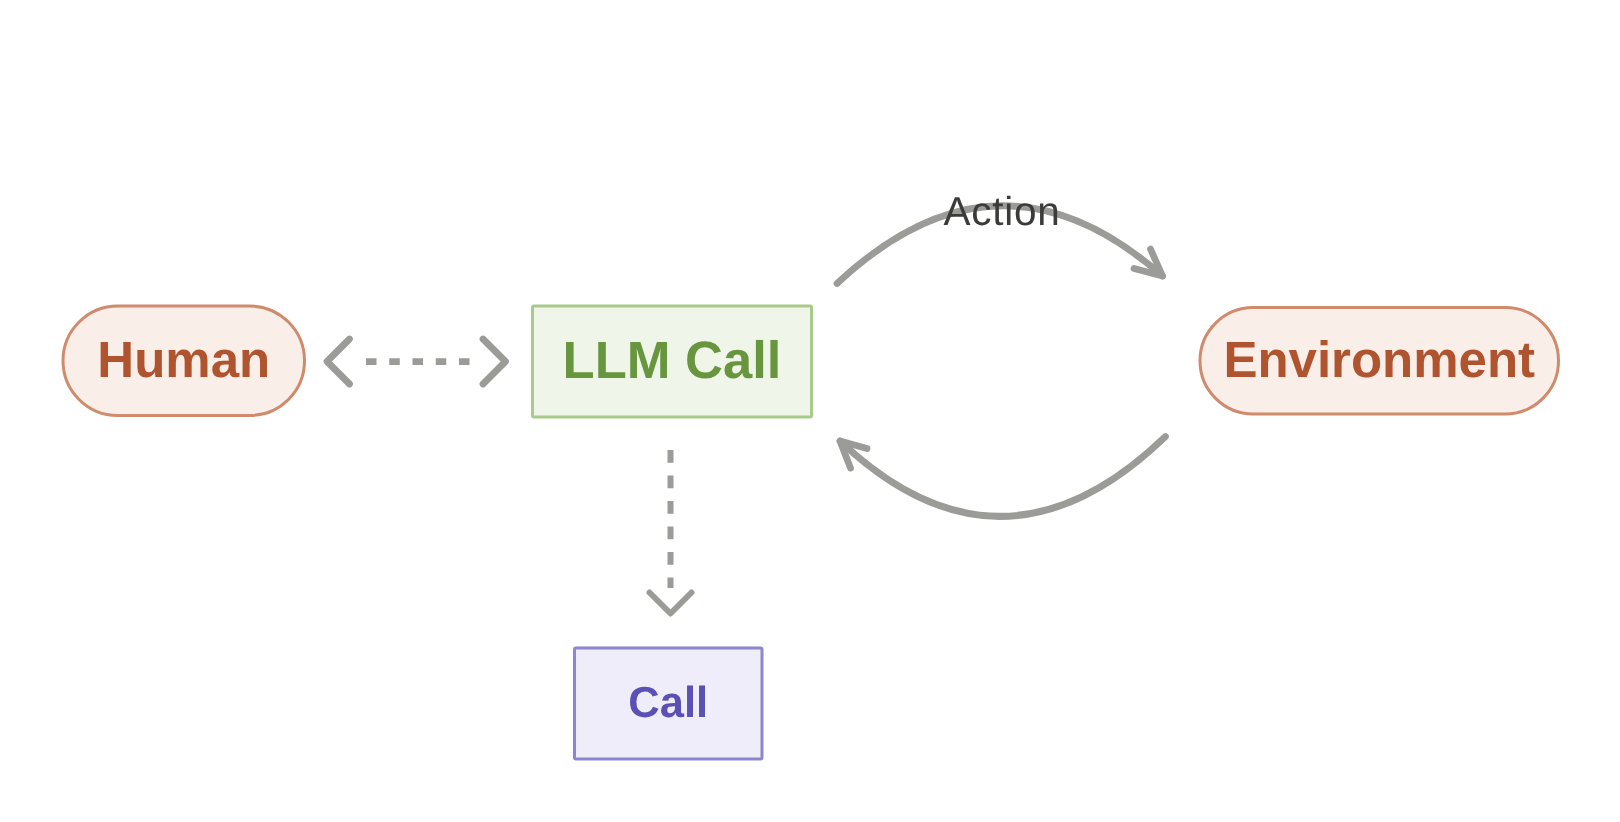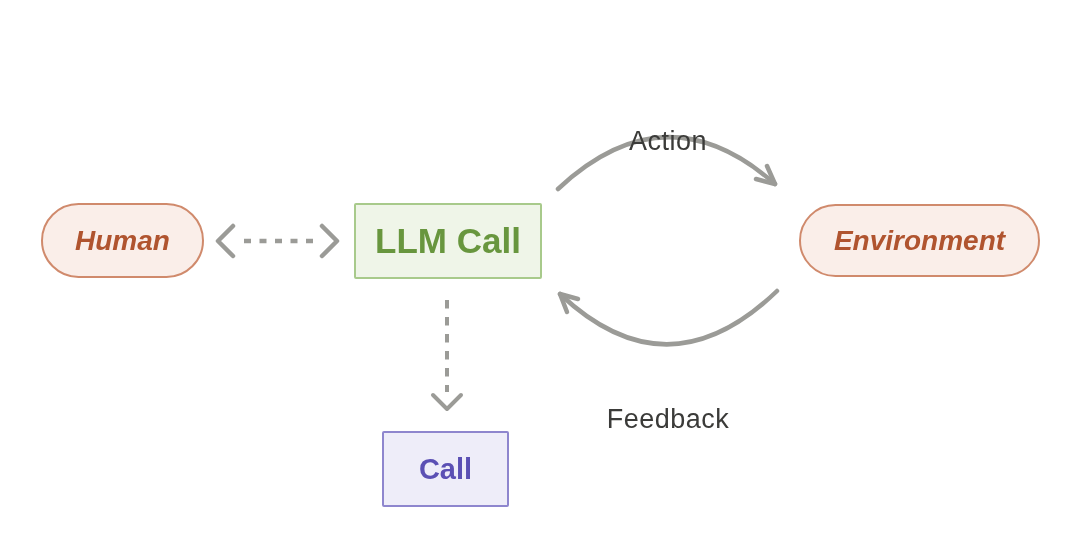--- a/index.html
+++ b/index.html
@@ -28,22 +28,21 @@
     align-items: center;
     justify-content: center;
     box-sizing: border-box;
     font-weight: 700;
   }
   .node.pill {
     background: var(--terracotta-fill, #faeee9);
     border: 2px solid var(--terracotta-border, #d08a6c);
     border-radius: 38px;
     color: var(--terracotta-text, #b0542f);
-    font-size: 28px;
-    font-style: italic;
+    font-size: 34px;
   }
   .node.human { left: 41px; top: 203px; width: 163px; height: 75px; }
   .node.environment { left: 799px; top: 204px; width: 241px; height: 73px; border-radius: 37px; }
   .node.llm {
     left: 354px; top: 203px; width: 188px; height: 76px;
     background: var(--green-fill, #eff5e8);
     border: 2px solid var(--green-border, #a8ca8b);
     border-radius: 2px;
     color: var(--green-text, #68963e);
     font-size: 35px;
@@ -112,15 +111,14 @@
 
   <div class="node pill environment">
     <span>Environment</span>
   </div>
 
   <div class="node stop">
     <span>Call</span>
   </div>
 
   <div class="edge-label action">Action</div>
-  <div class="edge-label feedback">Feedback</div>
 
 </div>
 
 </body></html>

